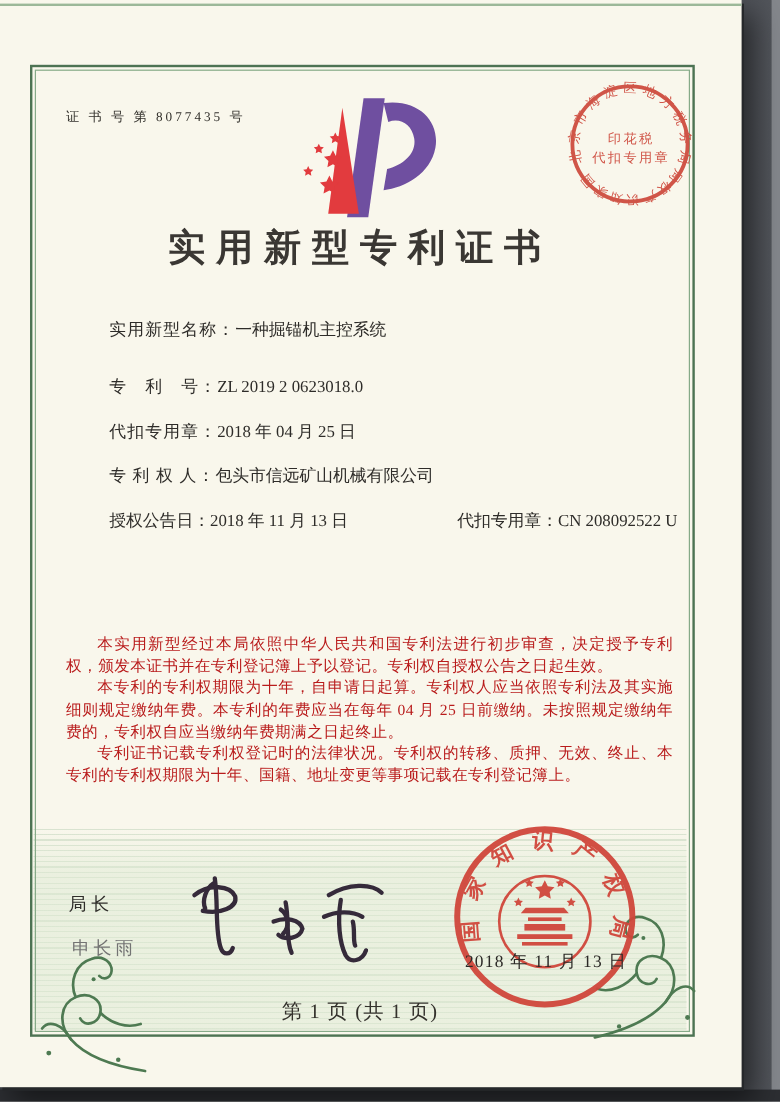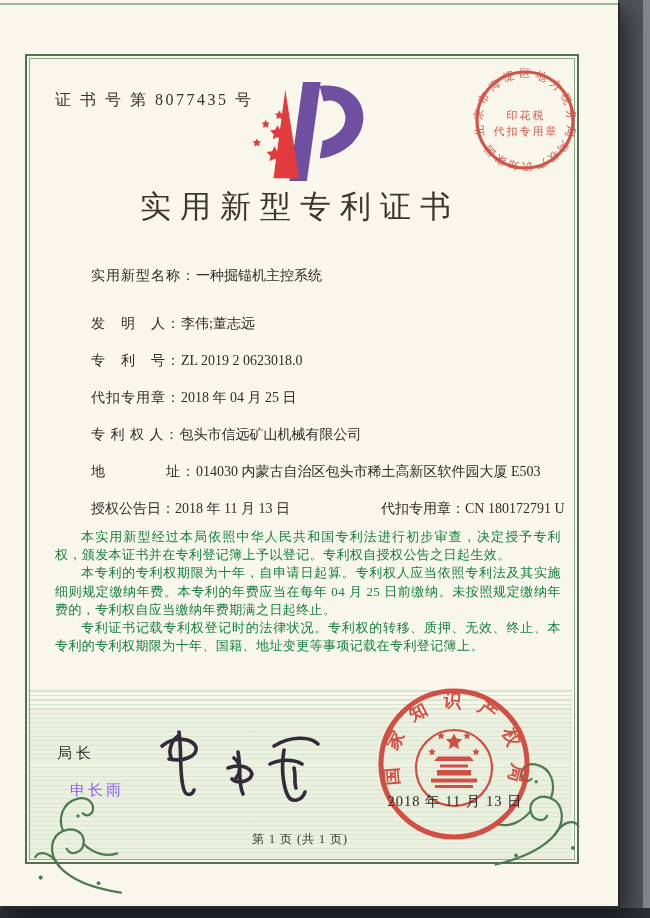--- a/index.html
+++ b/index.html
@@ -12,42 +12,42 @@
   .paper{position:absolute;left:0;top:0;width:618px;height:906px;background:#f9f7ec;
          box-shadow:2px 3px 0 #26282b, 10px 12px 22px rgba(0,0,0,.5);}
   .paper-top-line{position:absolute;left:0;top:3px;width:100%;height:2px;background:#9cb899;}
   .frame{position:absolute;left:25px;top:54px;width:550px;height:806px;
          border:2px solid #4d7353;z-index:1;}
   .frame-inner{position:absolute;left:2px;top:2px;right:2px;bottom:2px;border:1px solid #86aa88;}
   .guilloche{position:absolute;left:28px;top:690px;width:544px;height:168px;z-index:0;
     background:
       linear-gradient(180deg,rgba(222,234,212,0) 0,rgba(222,234,212,.55) 38px,rgba(222,234,212,.55) 100%),
       repeating-linear-gradient(0deg,rgba(126,170,128,.26) 0,rgba(126,170,128,.26) 1px,rgba(126,170,128,0) 1px,rgba(126,170,128,0) 4.5px);}
-  .cert-no{position:absolute;left:55px;top:90px;font-size:16px;letter-spacing:2.5px;color:#33312c;z-index:2;}
+  .cert-no{position:absolute;left:55px;top:90px;font-size:11px;letter-spacing:2.5px;color:#33312c;z-index:2;}
   .logo{position:absolute;left:236px;top:80px;width:130px;height:106px;z-index:2;}
   .title{position:absolute;left:25px;top:186px;width:550px;text-align:center;
-         font-size:31px;font-weight:400;letter-spacing:9px;color:#3a3733;z-index:2;}
+         font-size:31px;font-weight:700;letter-spacing:9px;color:#3a3733;z-index:2;}
   .fields{position:absolute;left:55px;top:266px;width:510px;z-index:2;color:#2e2c29;margin-left:36px;}
   .frow{position:relative;font-size:14px;line-height:20px;margin-bottom:17px;white-space:nowrap;}
   .frow.first{margin-bottom:28px;}
   .flabel{letter-spacing:1px;}
   .grant-row{position:relative;font-size:14px;line-height:20px;white-space:nowrap;color:#2e2c29;}
   .grant-right{position:absolute;left:290px;top:0;}
   .paras{position:absolute;left:55px;top:528px;width:506px;z-index:2;
-         font-size:13px;line-height:18.2px;color:#15803d;letter-spacing:.4px;text-align:justify;}
+         font-size:13px;line-height:18.2px;color:#b91c1c;letter-spacing:.4px;text-align:justify;}
   .paras p{margin:0;text-indent:2em;}
   .director{position:absolute;left:57px;top:744px;z-index:2;font-size:15px;letter-spacing:4px;color:#2f2d2a;}
-  .director-name{position:absolute;left:70px;top:781px;z-index:2;font-size:15px;letter-spacing:3px;color:#8b5cf6;}
+  .director-name{position:absolute;left:60px;top:781px;z-index:2;font-size:15px;letter-spacing:3px;color:#737373;}
   .sig{position:absolute;left:148px;top:724px;width:180px;height:98px;z-index:3;}
   .seal{position:absolute;left:374px;top:684px;width:160px;height:160px;z-index:3;opacity:.94;}
   .seal-date{position:absolute;left:366px;top:792px;width:178px;text-align:center;z-index:4;
              font-size:14.5px;color:#2b2926;letter-spacing:1px;}
   .stamp{position:absolute;left:465px;top:60px;width:120px;height:120px;z-index:3;opacity:.9;}
   .footer{position:absolute;left:25px;top:831px;width:550px;text-align:center;z-index:2;
-          font-size:12px;letter-spacing:1px;color:#33312c;}
+          font-size:17px;letter-spacing:1px;color:#33312c;}
   .flourish{position:absolute;z-index:1;}
   .flourish.left{left:28px;top:788px;width:100px;height:112px;}
   .flourish.right{left:492px;top:750px;width:92px;height:126px;transform:scaleX(-1);}
   .ring-text{font-size:18px;font-weight:bold;letter-spacing:15px;fill:#d0453a;}
   .stamp-arc{font-size:11px;letter-spacing:4.5px;fill:#cc4437;}
   .stamp-arc-b{font-size:10.5px;letter-spacing:2.5px;fill:#cc4437;}
   .stamp-center{font-size:11px;letter-spacing:2px;fill:#cc4437;text-anchor:middle;}
 </style>
 </head>
 <body>
@@ -108,37 +108,31 @@
       </g>
     </svg>
 
     <div class="title">实用新型专利证书</div>
 
     <div class="fields">
       <div class="frow first">
         <span class="flabel">实用新型名称：</span><span class="fvalue">一种掘锚机主控系统</span>
       </div>
       <div class="frow">
-        <span class="flabel">发　明　人：</span><span class="fvalue">李伟;董志远</span>
-      </div>
-      <div class="frow">
         <span class="flabel">专　利　号：</span><span class="fvalue">ZL 2019 2 0623018.0</span>
       </div>
       <div class="frow">
         <span class="flabel">代扣专用章：</span><span class="fvalue">2018 年 04 月 25 日</span>
       </div>
       <div class="frow">
         <span class="flabel">专 利 权 人：</span><span class="fvalue">包头市信远矿山机械有限公司</span>
       </div>
-      <div class="frow">
-        <span class="flabel">地　　　　址：</span><span class="fvalue">014030 内蒙古自治区包头市稀土高新区软件园大厦 E503</span>
-      </div>
       <div class="grant-row">
         <span>授权公告日：</span><span>2018 年 11 月 13 日</span>
-        <span class="grant-right"><span>代扣专用章：</span><span>CN 180172791 U</span></span>
+        <span class="grant-right"><span>代扣专用章：</span><span>CN 208092522 U</span></span>
       </div>
     </div>
 
     <div class="paras">
       <p>本实用新型经过本局依照中华人民共和国专利法进行初步审查，决定授予专利权，颁发本证书并在专利登记簿上予以登记。专利权自授权公告之日起生效。</p>
       <p>本专利的专利权期限为十年，自申请日起算。专利权人应当依照专利法及其实施细则规定缴纳年费。本专利的年费应当在每年 04 月 25 日前缴纳。未按照规定缴纳年费的，专利权自应当缴纳年费期满之日起终止。</p>
       <p>专利证书记载专利权登记时的法律状况。专利权的转移、质押、无效、终止、本专利的专利权期限为十年、国籍、地址变更等事项记载在专利登记簿上。</p>
     </div>
 
     <div class="director">局长</div>

